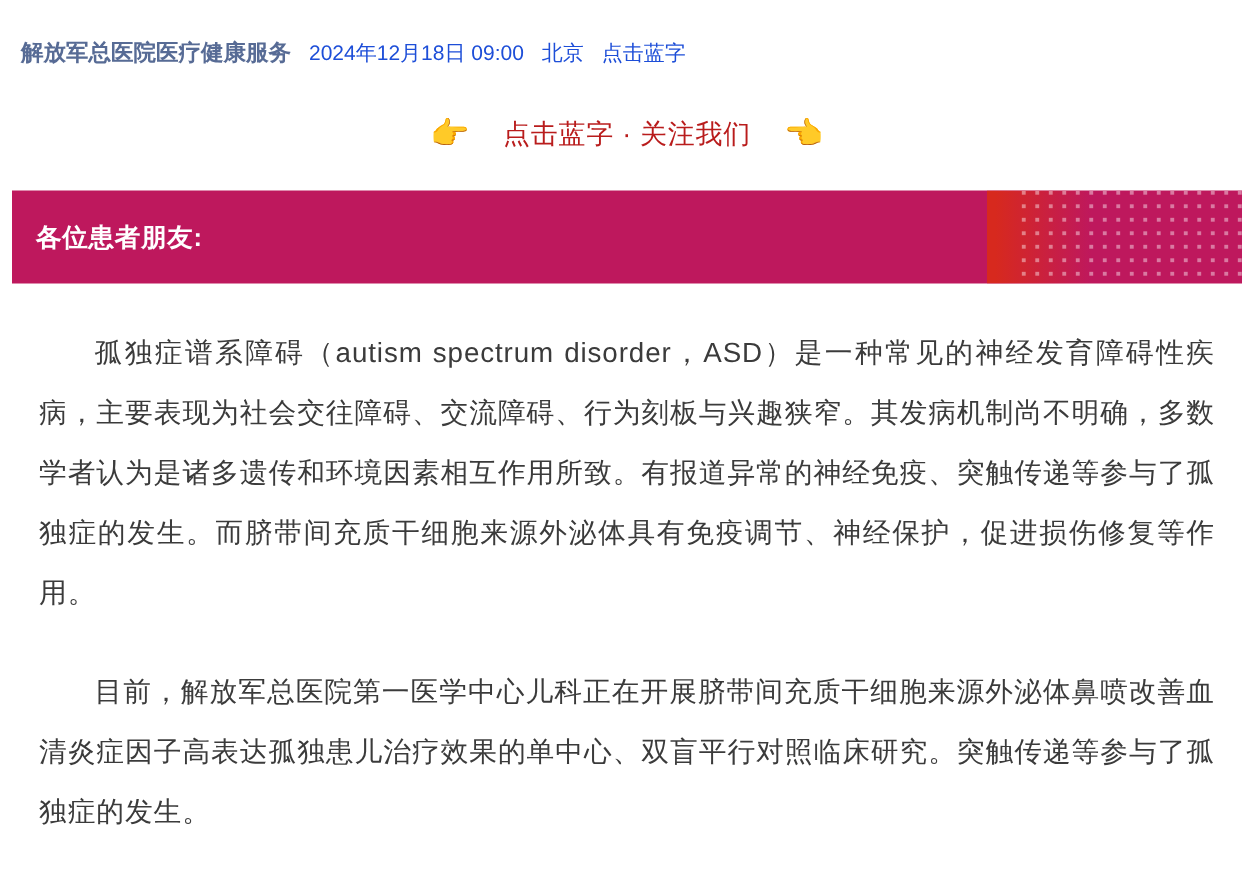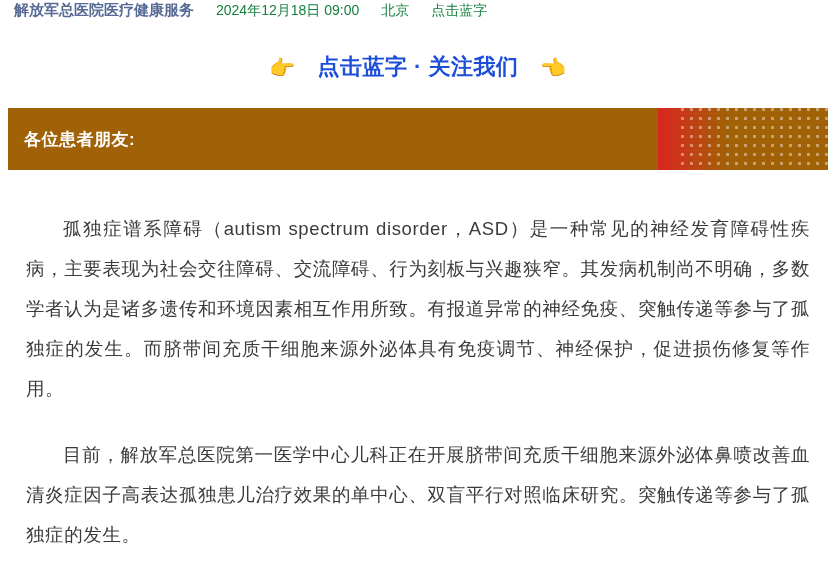--- a/index.html
+++ b/index.html
@@ -17,63 +17,63 @@
     position: relative;
     width: 836px;
     height: 586px;
     background: #ffffff;
   }
 
   
   .meta-bar {
     display: flex;
     align-items: baseline;
-    gap: 22px;
-    padding: 1px 14px 10px 14px;
+    gap: 12px;
+    padding: 26px 14px 10px 14px;
     font-size: 14.5px;
     white-space: nowrap;
   }
   .meta-account {
     color: #576b95;
     font-weight: 700;
     font-size: 15px;
   }
   .meta-dim {
-    color: #15803d;
+    color: #1d4ed8;
     font-size: 14px;
   }
 
   
   .follow-row {
     display: flex;
     align-items: center;
     justify-content: center;
     gap: 22px;
     margin-top: 22px;
     margin-bottom: 26px;
   }
   .hand {
     font-size: 21px;
     color: #f5a623;
     line-height: 1;
   }
   .hand.left { transform: scaleX(1); }
   .follow-text {
-    color: #1d4ed8;
-    font-weight: 700;
-    font-size: 22px;
+    color: #b91c1c;
+    font-weight: 400;
+    font-size: 18px;
     letter-spacing: 0.5px;
   }
 
   
   .banner {
     position: relative;
     margin: 0 8px;
     height: 62px;
-    background: #a16207;
+    background: #be185d;
     overflow: hidden;
     display: flex;
     align-items: center;
   }
   .banner-title {
     color: #ffffff;
     font-weight: 700;
     font-size: 17px;
     padding-left: 16px;
     letter-spacing: 0.5px;
@@ -96,21 +96,20 @@
     top: 0;
     height: 100%;
     width: 70px;
     background: linear-gradient(to left, rgba(215,41,30,0) 0%, #d7291e 92%);
     z-index: 1;
   }
 
   
   .article {
     padding: 26px 26px 0 26px;
-    margin-top: 13px;
   }
   .para {
     color: #3b3b3b;
     font-size: 18.5px;
     line-height: 40px;
     text-indent: 2em;
     letter-spacing: 0.6px;
     margin: 0 0 26px 0;
     text-align: justify;
   }

